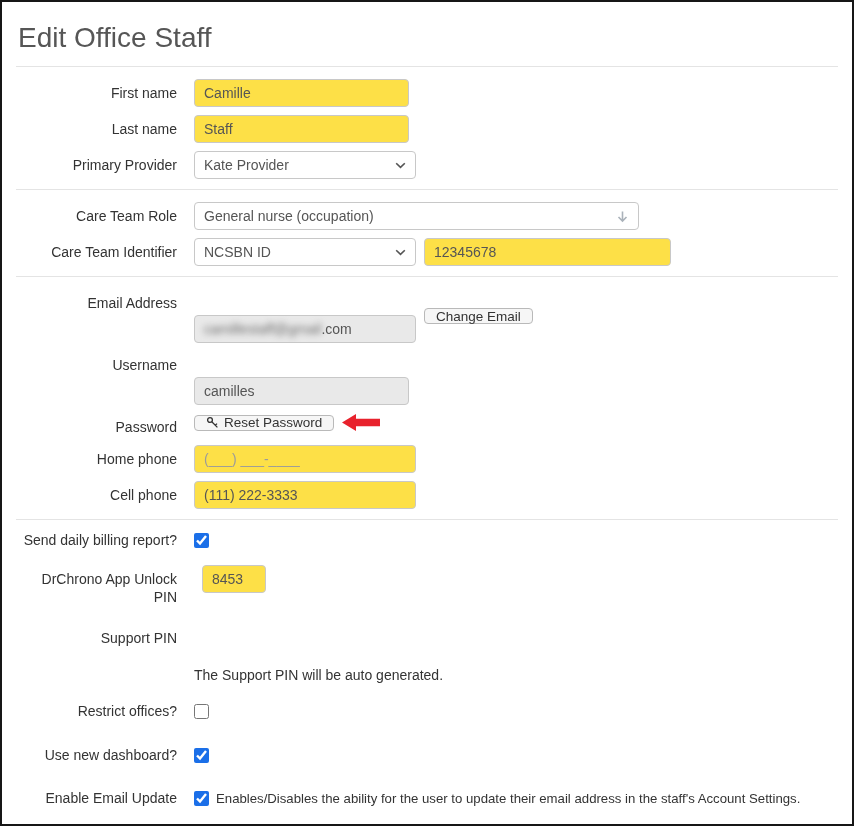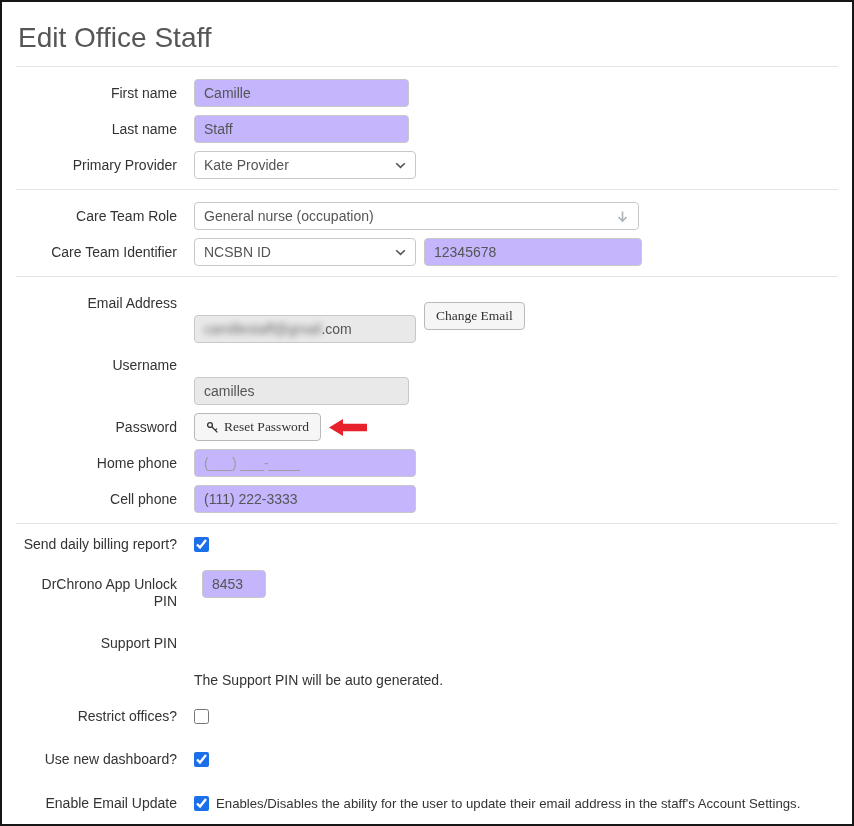--- a/index.html
+++ b/index.html
@@ -53,27 +53,27 @@
   }
 
   .inp {
     height: 28px;
     border: 1px solid #c8c8c8;
     border-radius: 4px;
     padding: 3px 9px;
     font-size: 14px;
     font-family: "Liberation Sans", sans-serif;
     color: #555;
-    background: #c4b5fd;
+    background: #fde047;
     outline: none;
   }
   .inp::placeholder { color: #9b9b9b; }
   .w215 { width: 215px; }
   .w222 { width: 222px; }
-  .w218 { width: 218px; }
+  .w218 { width: 247px; }
   .w70  { width: 64px; margin-left: 8px; }
 
   .inp-disabled {
     height: 28px;
     border: 1px solid #c8c8c8;
     border-radius: 4px;
     padding: 4px 9px;
     font-size: 14px;
     color: #555;
     background: #e9e9e9;
@@ -95,25 +95,25 @@
     background: #fff;
     display: flex;
     align-items: center;
     justify-content: space-between;
     cursor: default;
   }
   .w445 { width: 445px; }
   .chev { flex: 0 0 auto; margin-left: 8px; }
 
   .btn {
-    height: 28px;
+    height: 16px;
     border: 1px solid #b9b9b9;
     border-radius: 4px;
     background: #f6f6f6;
-    font-family: Liberation Serif, serif;
+    font-family: Liberation Sans, sans-serif;
     font-size: 13.5px;
     color: #333;
     padding: 0 11px;
     display: inline-flex;
     align-items: center;
     gap: 5px;
     cursor: pointer;
   }
   .ml8 { margin-left: 8px; }
 

